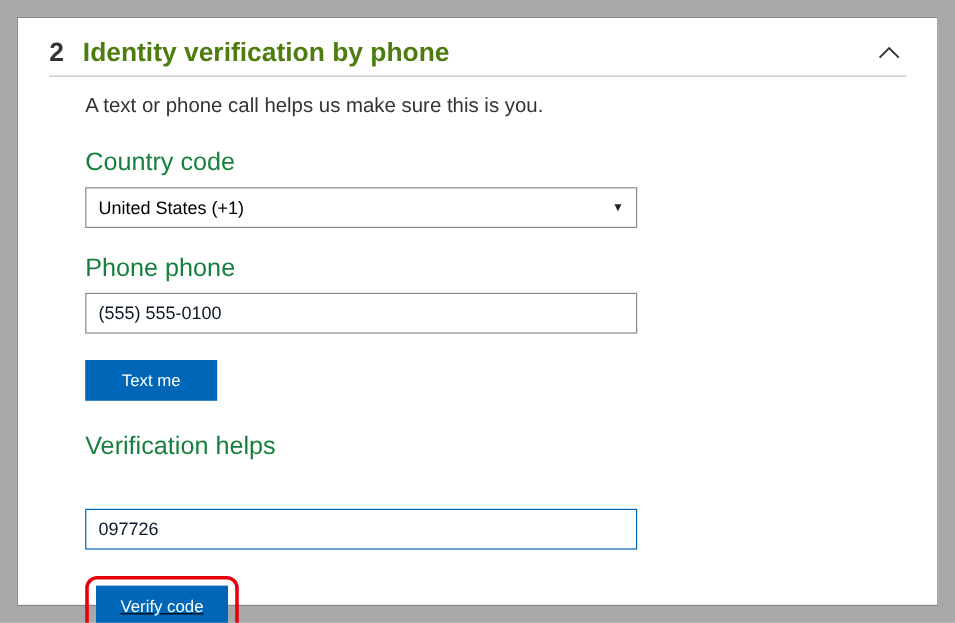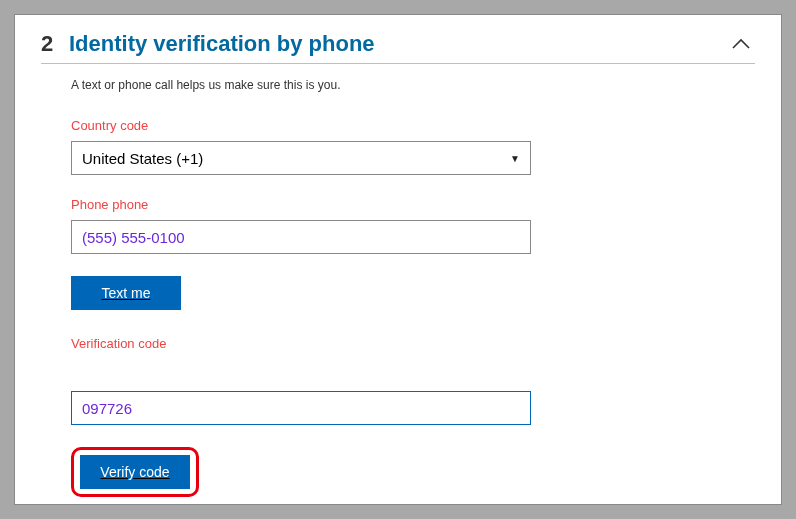--- a/index.html
+++ b/index.html
@@ -27,40 +27,40 @@
     }
     .step-num {
       font-size: 22px;
       font-weight: 600;
       color: #333;
       width: 28px;
     }
     .step-title {
       font-size: 22px;
       font-weight: 600;
-      color: #0369a1;
+      color: #4d7c0f;
     }
     .chev {
       position: absolute;
       right: 4px;
       top: 6px;
       cursor: pointer;
     }
     .chev svg { display:block; }
     .body-indent {
       margin-left: 30px;
     }
     .subtitle {
-      font-size: 12px;
+      font-size: 17px;
       color: #333;
       margin-bottom: 26px;
     }
     .label {
-      font-size: 13px;
-      color: #ef4444;
+      font-size: 21px;
+      color: #15803d;
       margin-bottom: 8px;
     }
     .c-select {
       width: 460px;
       height: 34px;
       border: 1px solid #888;
       padding: 0 10px;
       font-size: 15px;
       display:flex;
       align-items:center;
@@ -69,29 +69,29 @@
       margin-bottom: 22px;
       background:#fff;
     }
     .c-select .tri { font-size:10px; color:#222; }
     .c-input {
       width: 460px;
       height: 34px;
       border: 1px solid #888;
       padding: 0 10px;
       font-size: 15px;
-      color:#6d28d9;
+      color:#0f172a;
       outline:none;
       margin-bottom: 22px;
     }
     .c-input.focused {
       border: 1px solid #0067b8;
       margin-top: 32px;
     }
-    .btn-row { display:flex; gap:40px; margin-bottom:26px;text-decoration:underline;}
+    .btn-row { display:flex; gap:40px; margin-bottom:26px;}
     .btn {
       background:#0067b8;
       color:#fff;
       border:none;
       height:34px;
       min-width:110px;
       padding:0 18px;
       font-size:14px;
       cursor:pointer;
       text-align:center;
@@ -129,21 +129,21 @@
       <span class="tri">▼</span>
     </div>
 
     <div class="label">Phone phone</div>
     <input class="c-input" type="text" value="(555) 555-0100" style="">
 
     <div class="btn-row">
       <button class="btn">Text me</button>
     </div>
 
-    <div class="label">Verification code</div>
+    <div class="label">Verification helps</div>
     <input class="c-input focused" type="text" value="097726" style="">
 
     <div class="btn-row2">
       <span class="highlight-ring">
         <button class="btn">Verify code</button>
       </span>
     </div>
 
   </div>
 </div>

